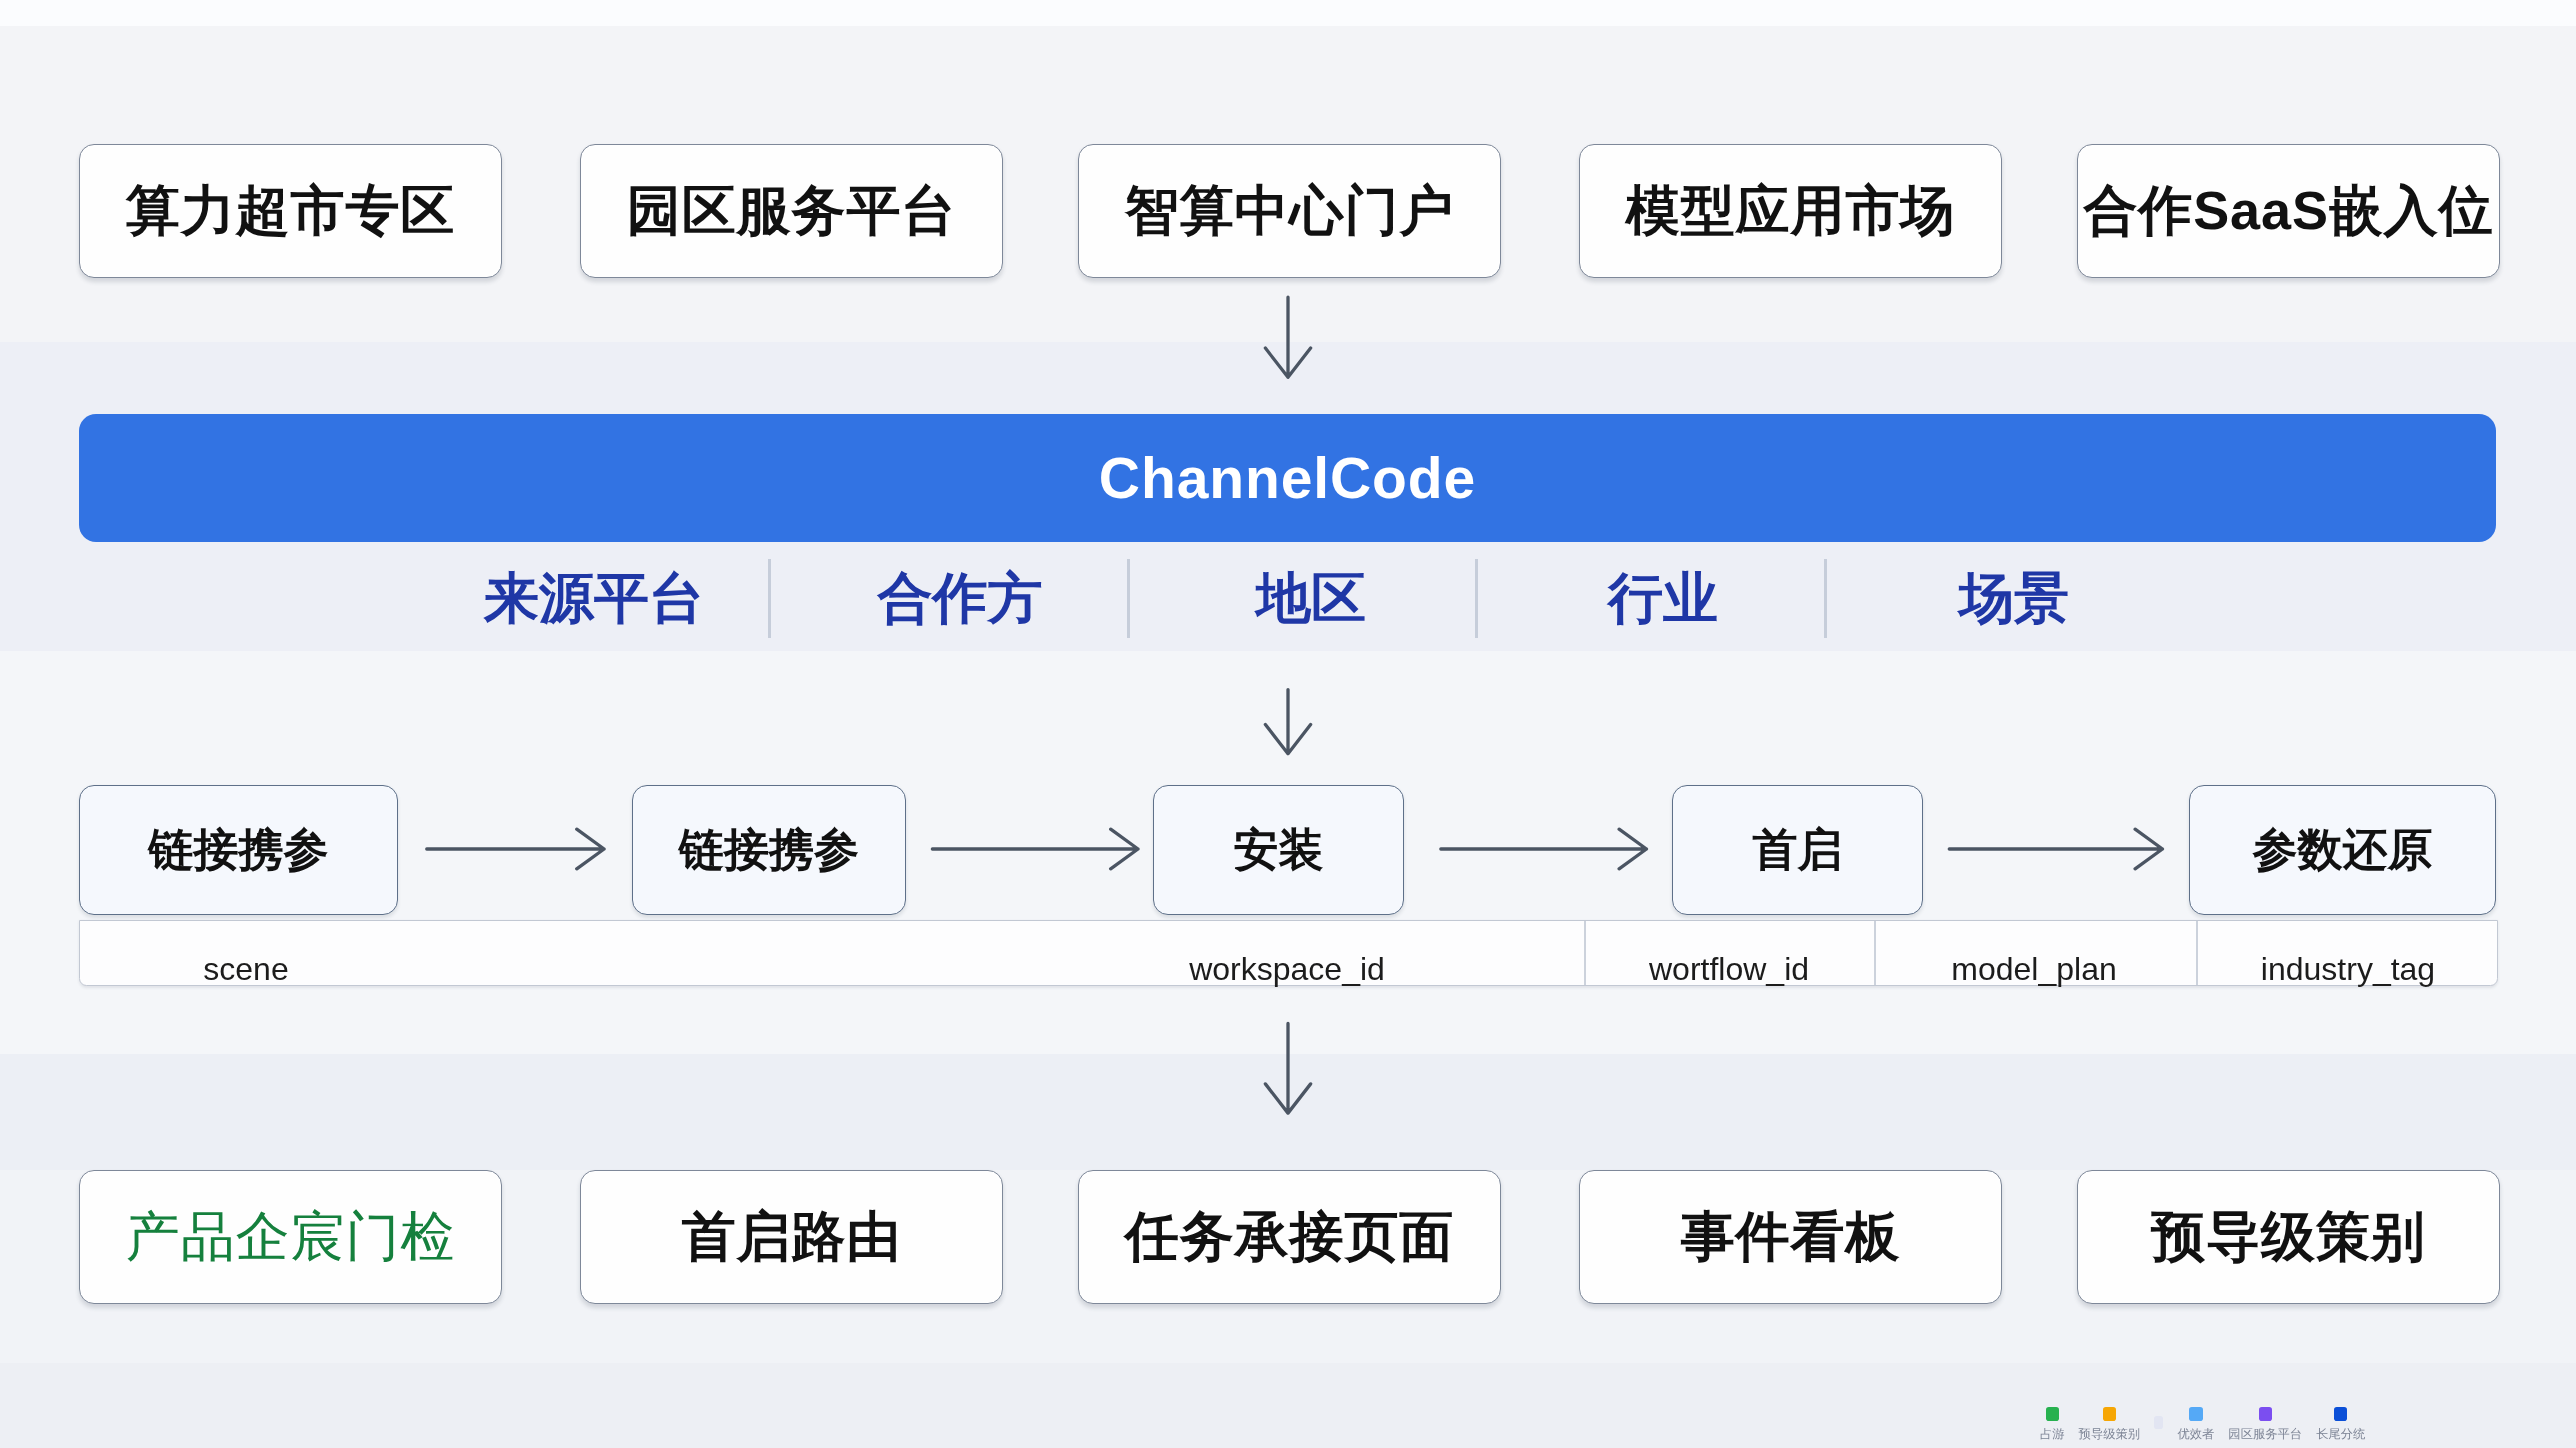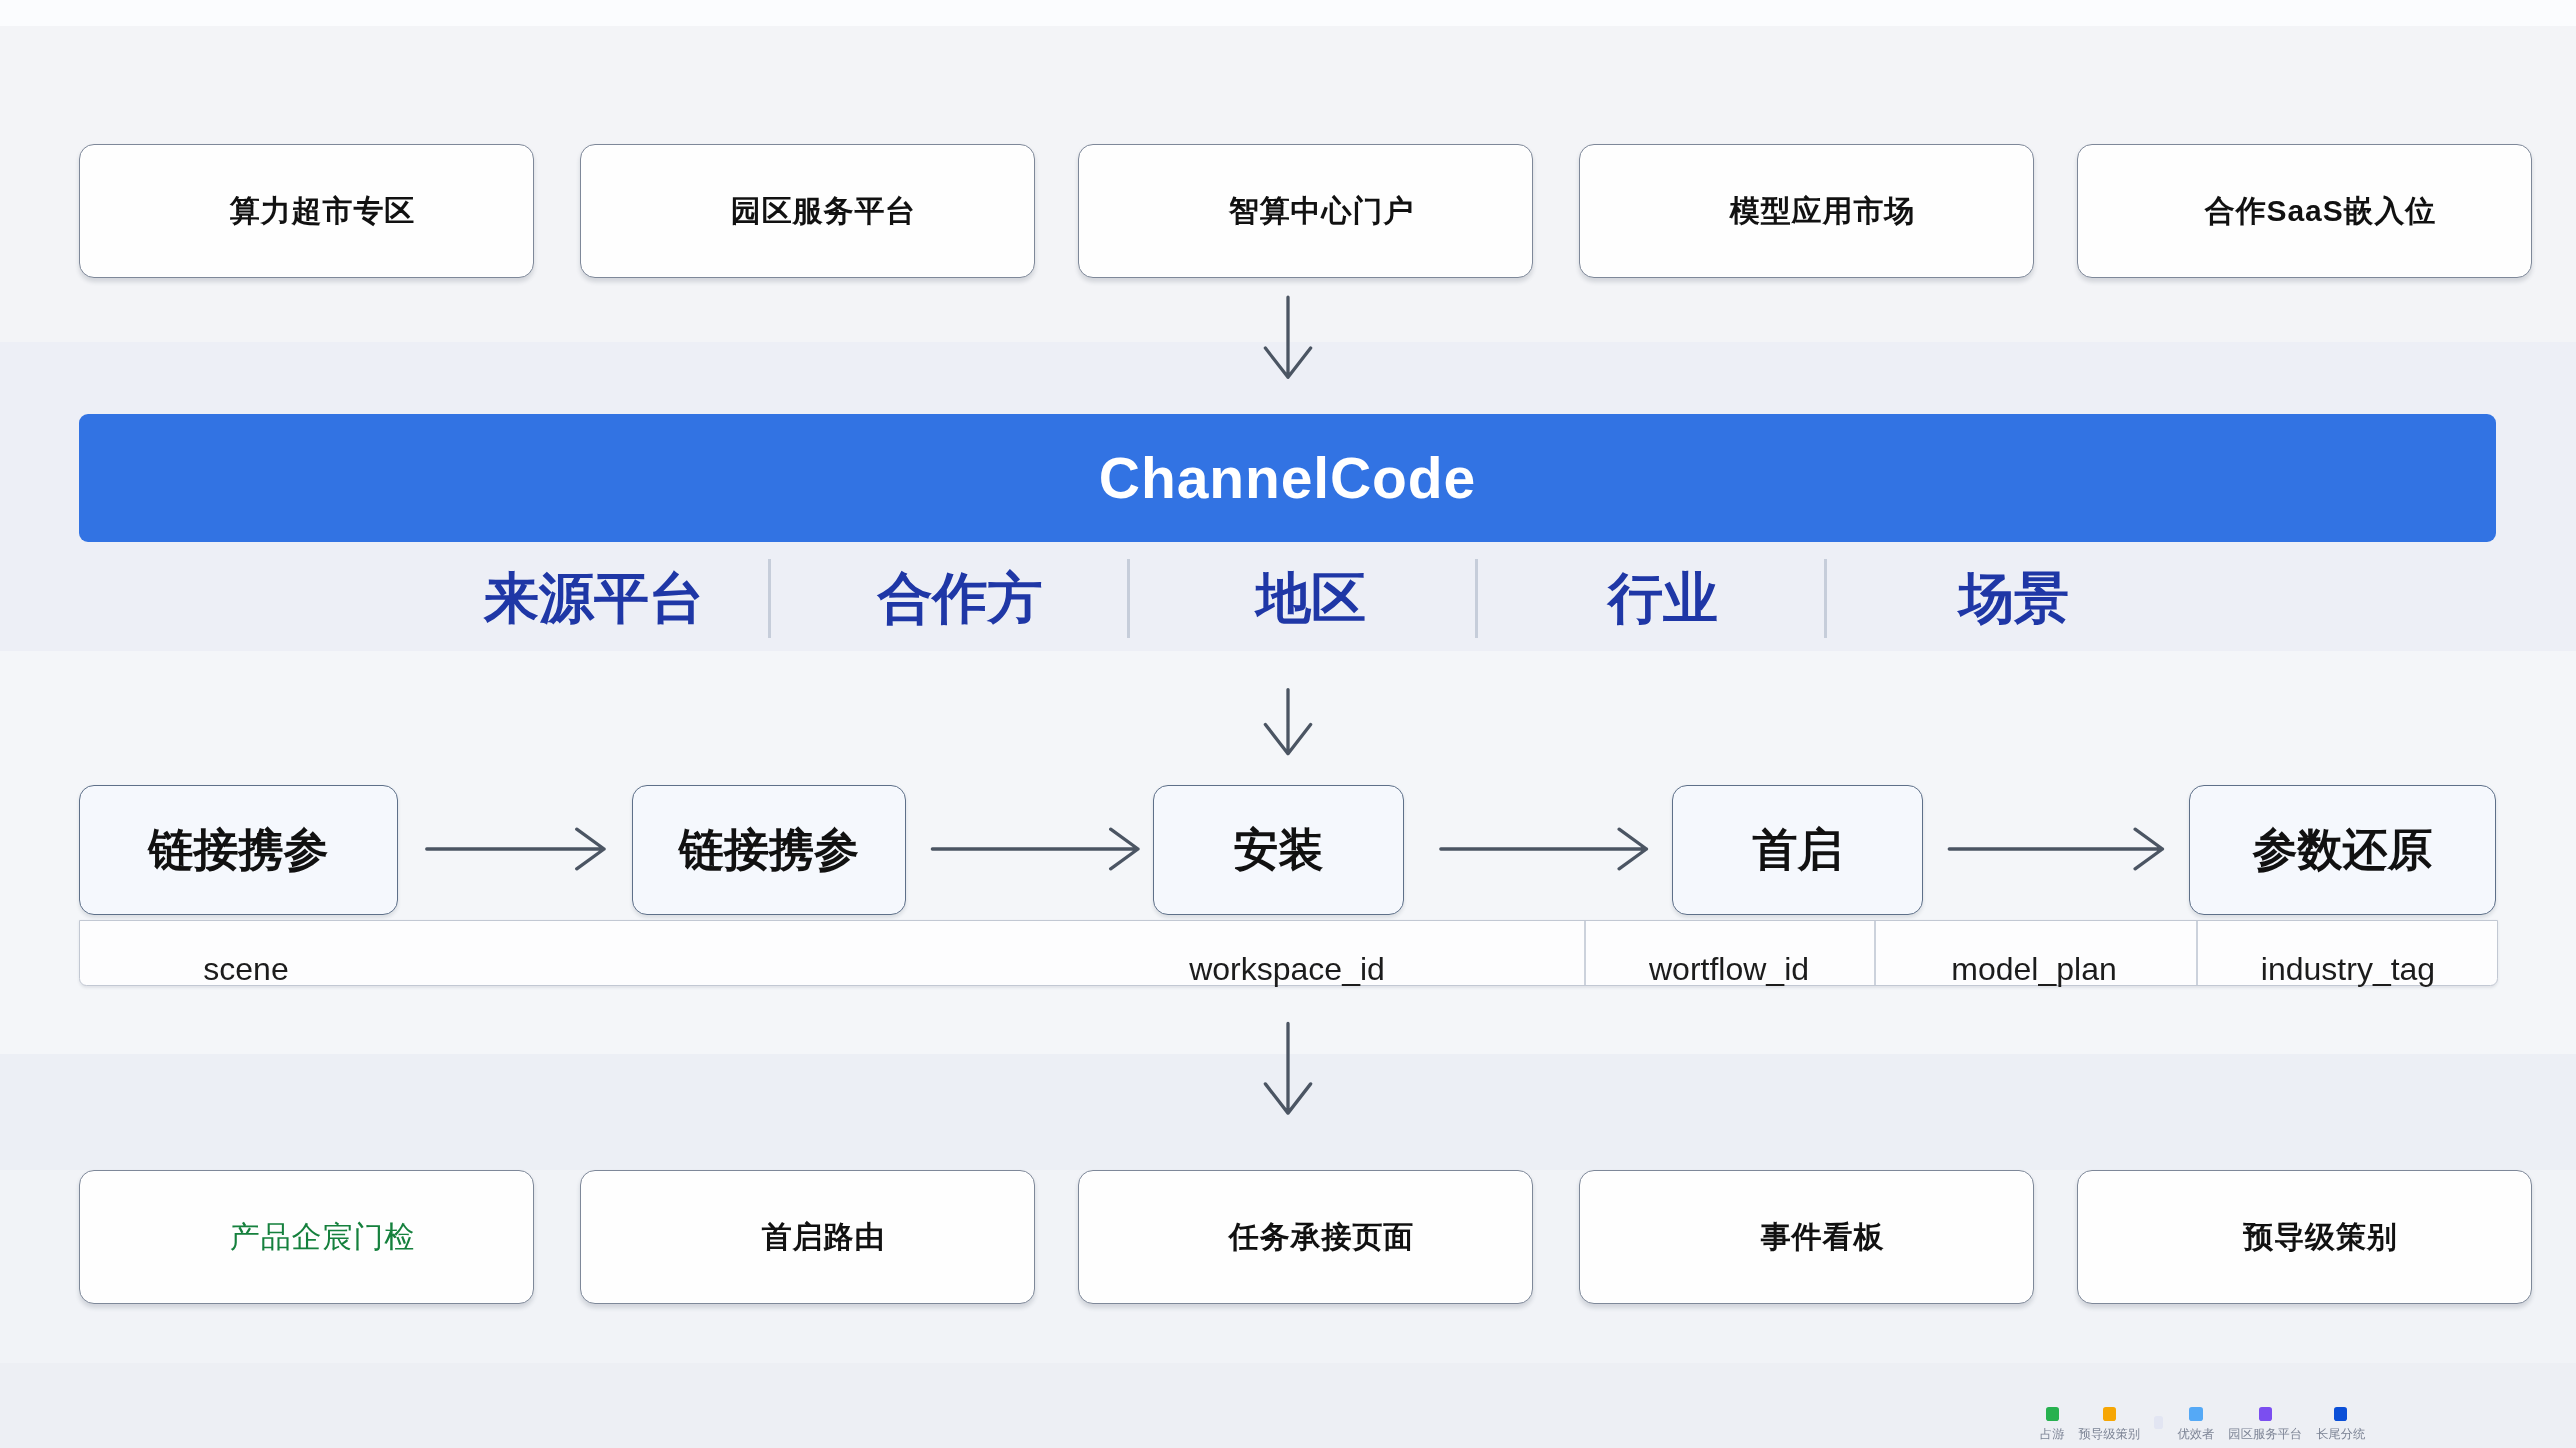--- a/index.html
+++ b/index.html
@@ -15,29 +15,29 @@
       #f1f3f7 1170px,#f1f3f7 1363px,
       #edeff4 1363px,#edeff4 100%);
   }
   
   .box{
     position:absolute;display:flex;align-items:center;justify-content:center;
     background:#fefefe;border:1.9px solid #7e8899;border-radius:15px;
     box-shadow:0 3.8px 4.7px rgba(45,55,75,.16);
     font-weight:bold;color:#111;text-align:center;
   }
-  .col-box{width:421px;height:132px;font-size:30px;letter-spacing:0.9px;padding-left:32px;}
+  .col-box{width:421px;height:132px;font-size:54px;letter-spacing:0.9px;}
   .c0{left:79px}.c1{left:580px}.c2{left:1078px}.c3{left:1579px}.c4{left:2077px}
   .top-row .col-box{top:144px;}
   .bottom-row .col-box{top:1170px;}
   .muted span{color:#15803d;font-weight:normal;}
   
   .channel-bar{
     position:absolute;left:79px;top:414px;width:2417px;height:128px;
-    border-radius:9px;display:flex;align-items:center;justify-content:center;
+    border-radius:17px;display:flex;align-items:center;justify-content:center;
     color:#fff;font-size:57px;font-weight:bold;letter-spacing:0.9px;
   }
   
   .dim-row{position:absolute;left:0;top:555px;width:2576px;height:87px;}
   .dim-label{
     position:absolute;top:50%;transform:translate(-50%,-50%);
     font-size:55px;font-weight:bold;color:#1f37a6;white-space:nowrap;margin-left:8px;
   }
   .dim-sep{position:absolute;top:3.8px;width:2.8px;height:79px;background:#c6cdda;}
   

